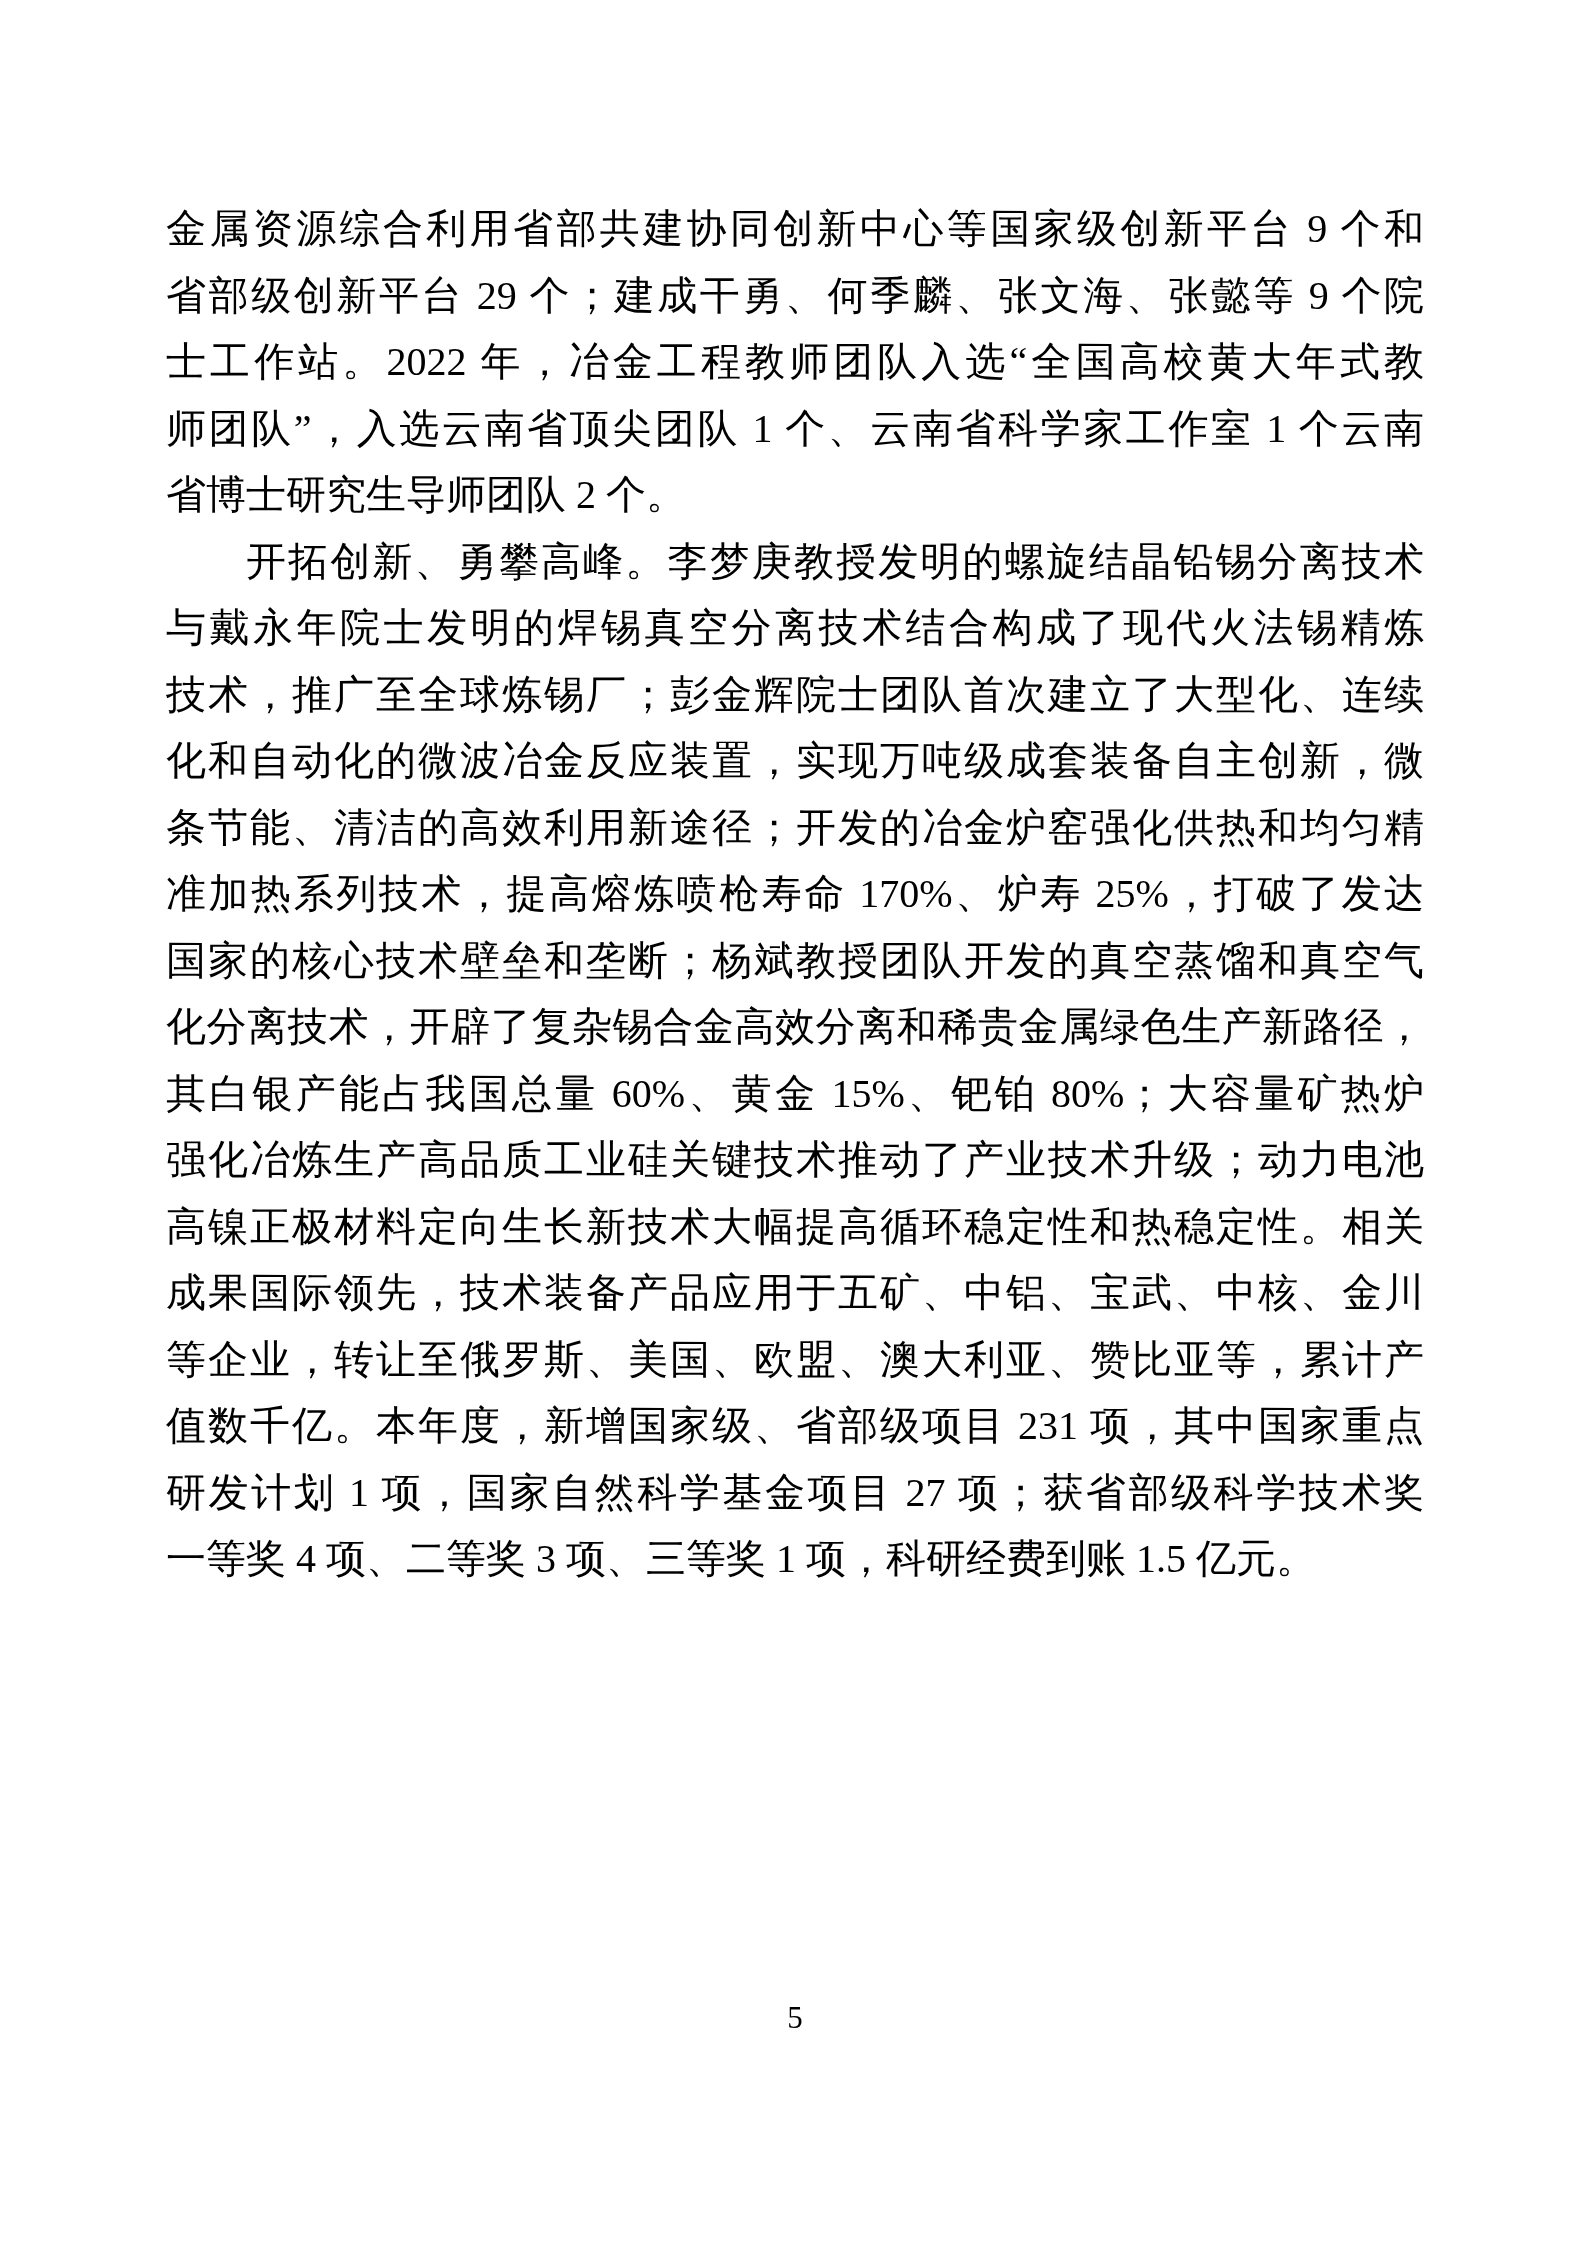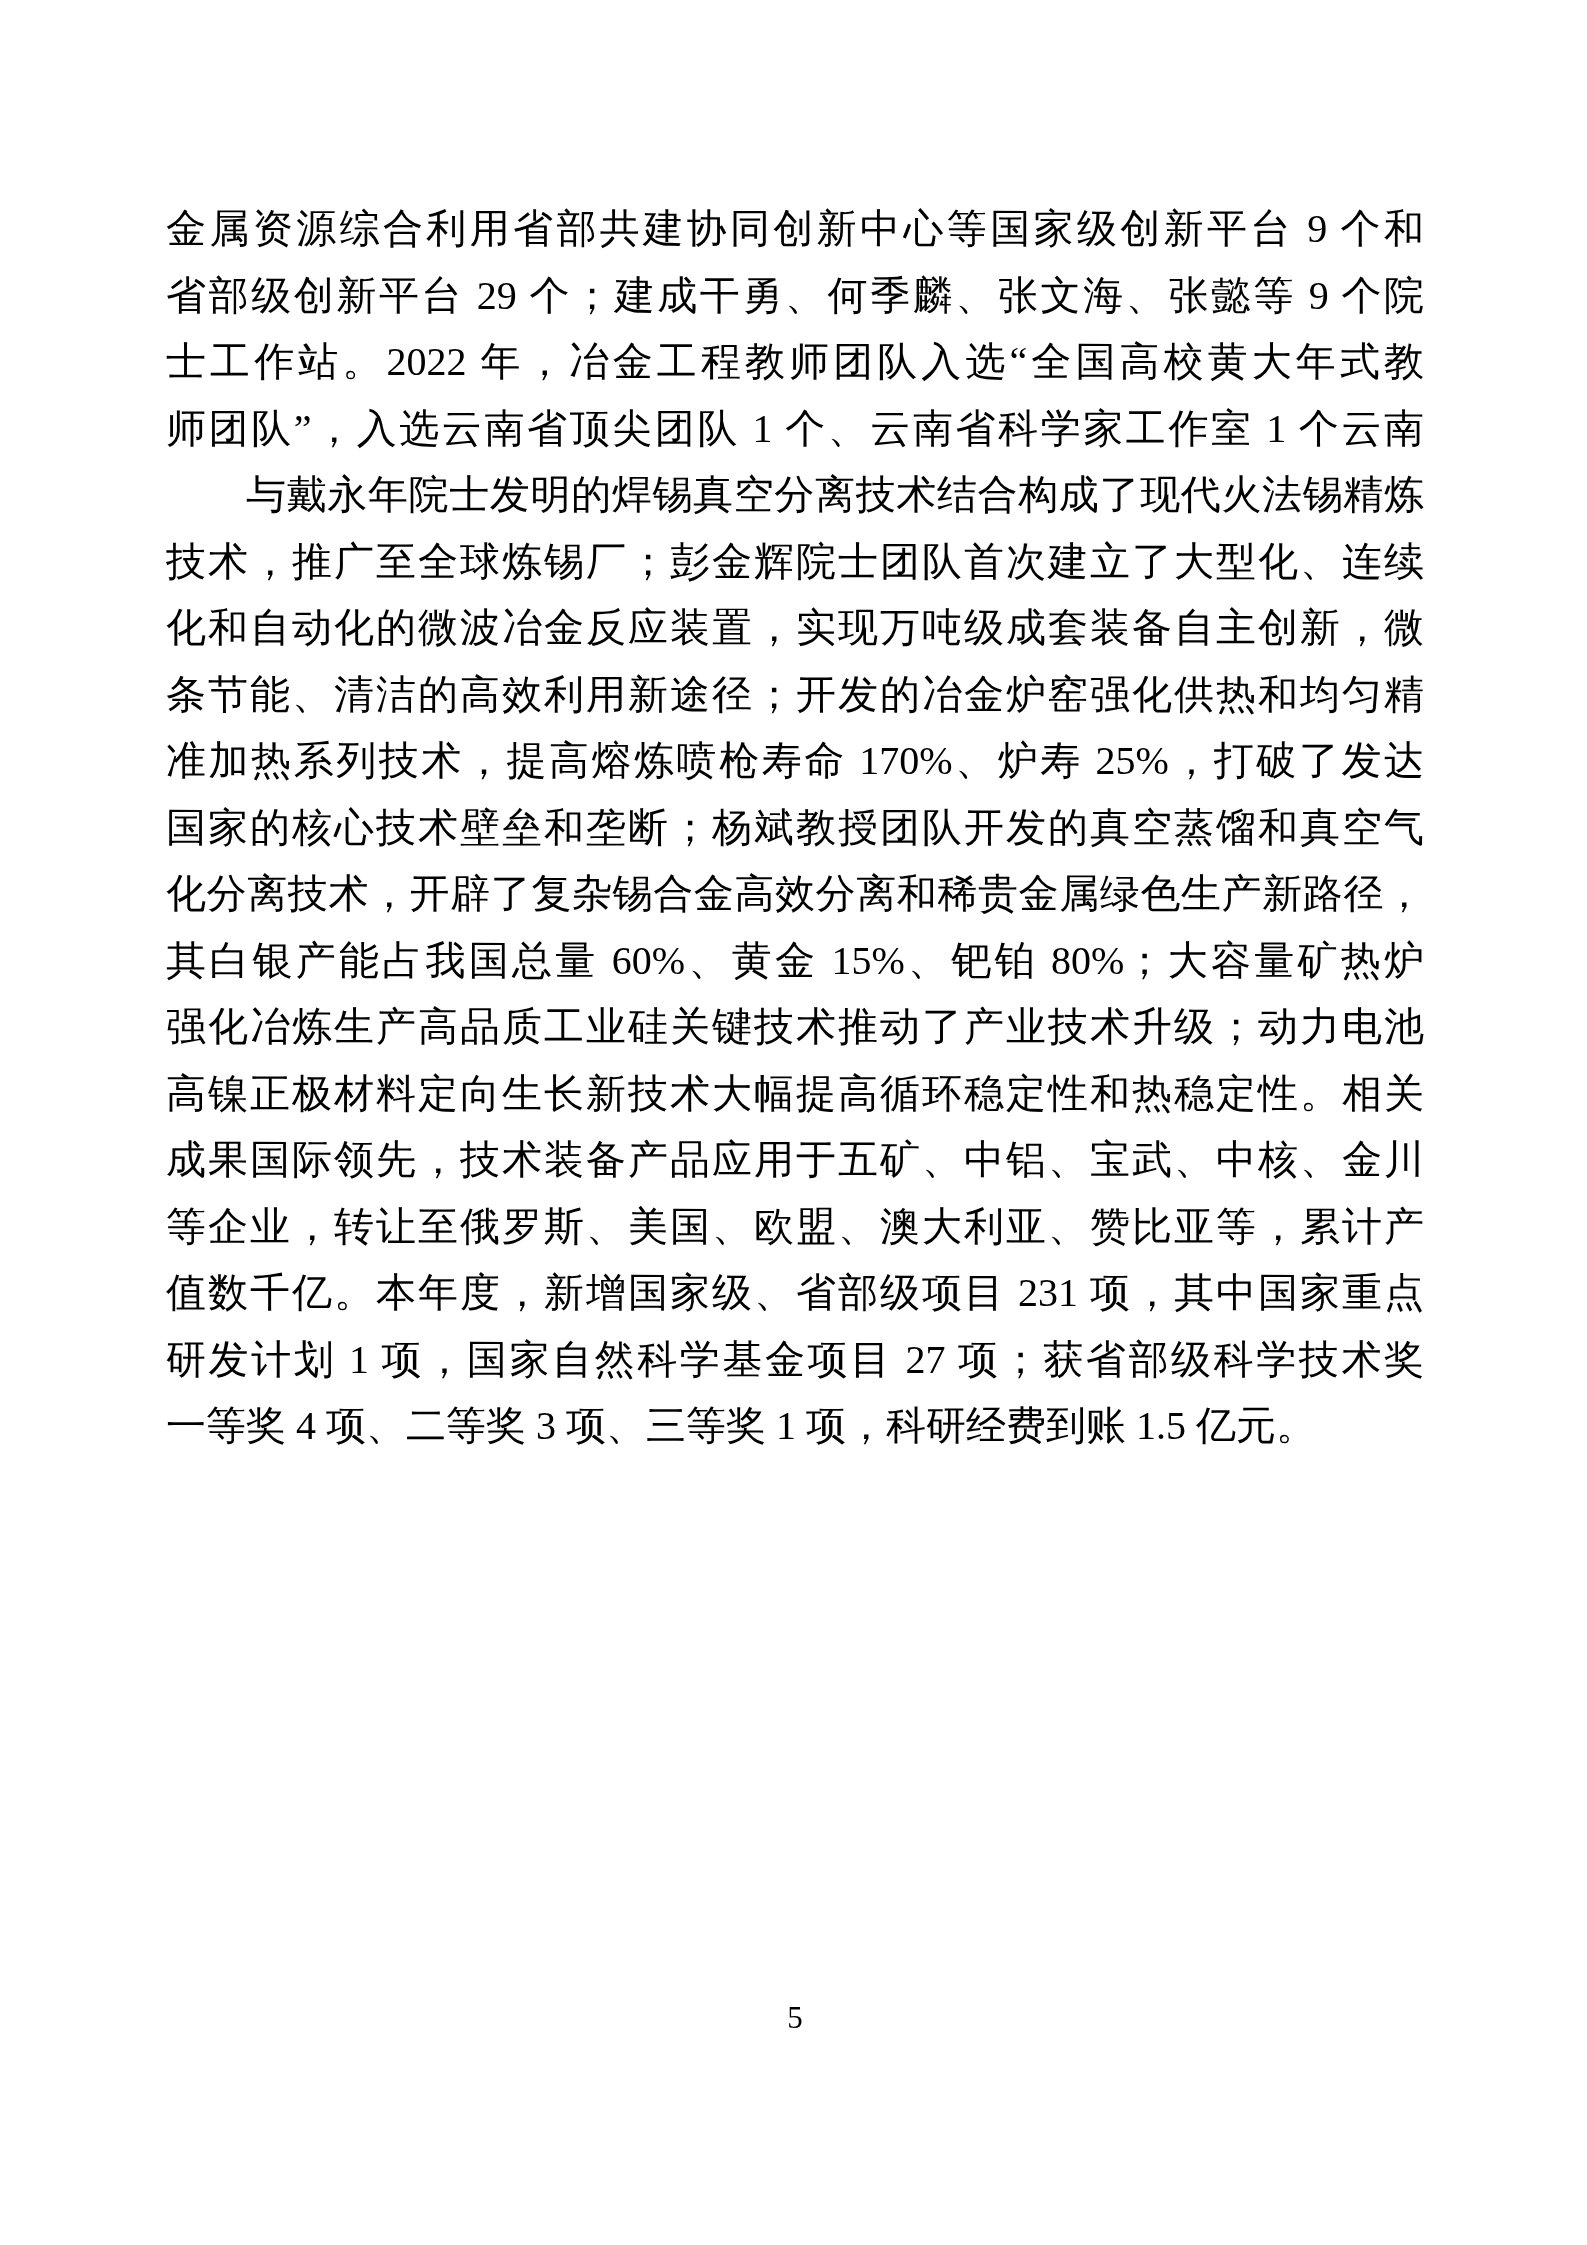--- a/index.html
+++ b/index.html
@@ -43,22 +43,24 @@
 </head>
 <body>
 
 <div class="page">
   <div class="content" id="content">
       <div class="para">
         <div class="line">金属资源综合利用省部共建协同创新中心等国家级创新平台 9 个和</div>
         <div class="line">省部级创新平台 29 个；建成干勇、何季麟、张文海、张懿等 9 个院</div>
         <div class="line">士工作站。2022 年，冶金工程教师团队入选“全国高校黄大年式教</div>
         <div class="line">师团队”，入选云南省顶尖团队 1 个、云南省科学家工作室 1 个云南</div>
+        <div class="line end">省博士研究生导师团队 2 个。</div>
       </div>
       <div class="para indent">
+        <div class="line">开拓创新、勇攀高峰。李梦庚教授发明的螺旋结晶铅锡分离技术</div>
         <div class="line">与戴永年院士发明的焊锡真空分离技术结合构成了现代火法锡精炼</div>
         <div class="line">技术，推广至全球炼锡厂；彭金辉院士团队首次建立了大型化、连续</div>
         <div class="line">化和自动化的微波冶金反应装置，实现万吨级成套装备自主创新，微</div>
         <div class="line">条节能、清洁的高效利用新途径；开发的冶金炉窑强化供热和均匀精</div>
         <div class="line">准加热系列技术，提高熔炼喷枪寿命 170%、炉寿 25%，打破了发达</div>
         <div class="line">国家的核心技术壁垒和垄断；杨斌教授团队开发的真空蒸馏和真空气</div>
         <div class="line">化分离技术，开辟了复杂锡合金高效分离和稀贵金属绿色生产新路径，</div>
         <div class="line">其白银产能占我国总量 60%、黄金 15%、钯铂 80%；大容量矿热炉</div>
         <div class="line">强化冶炼生产高品质工业硅关键技术推动了产业技术升级；动力电池</div>
         <div class="line">高镍正极材料定向生长新技术大幅提高循环稳定性和热稳定性。相关</div>

